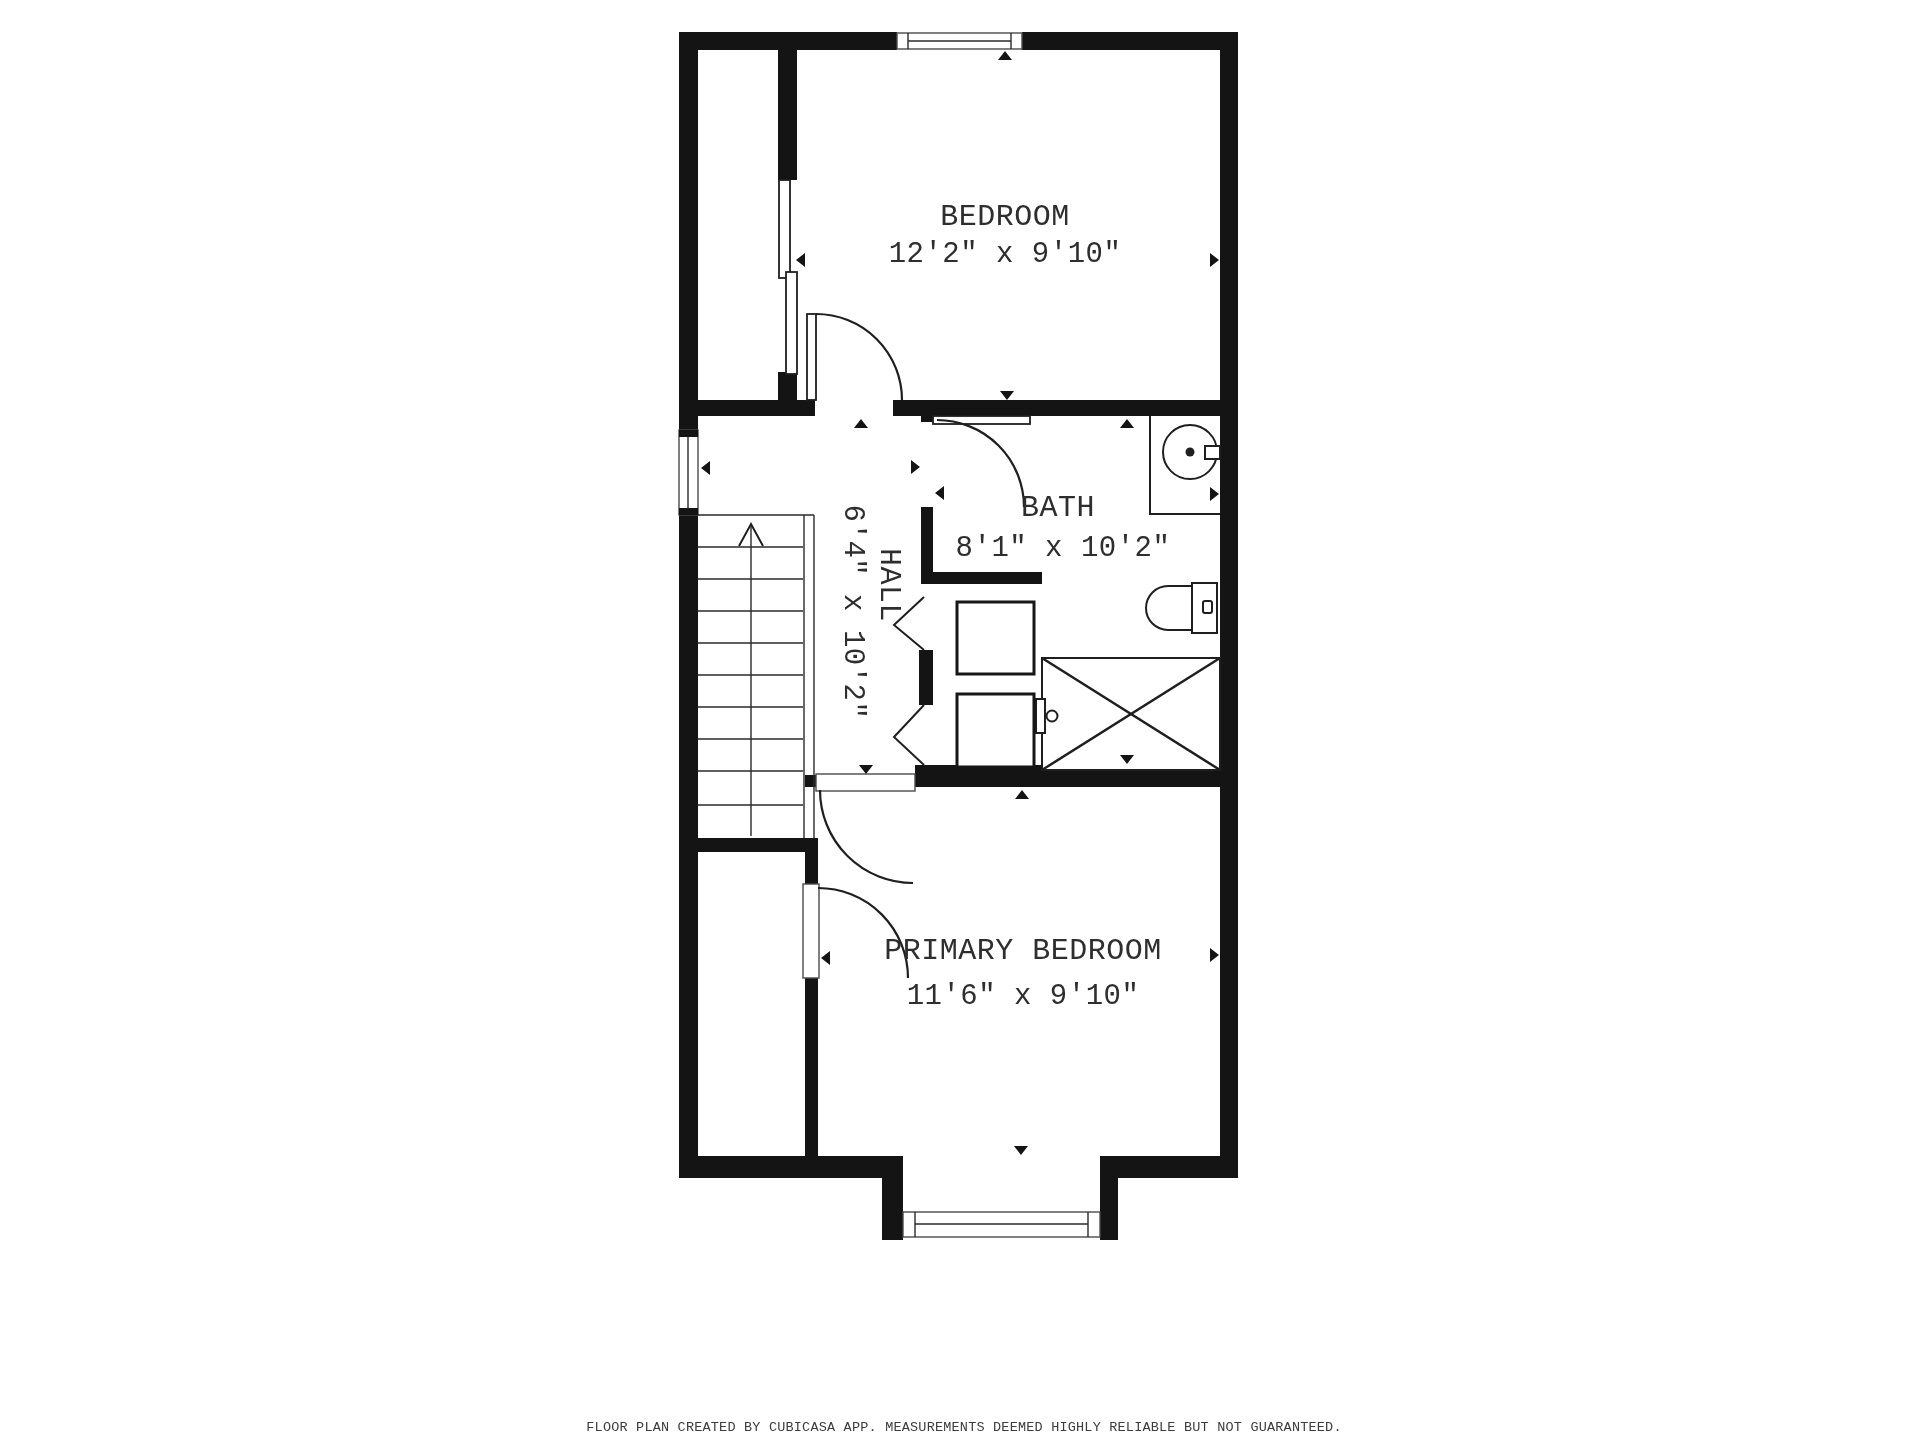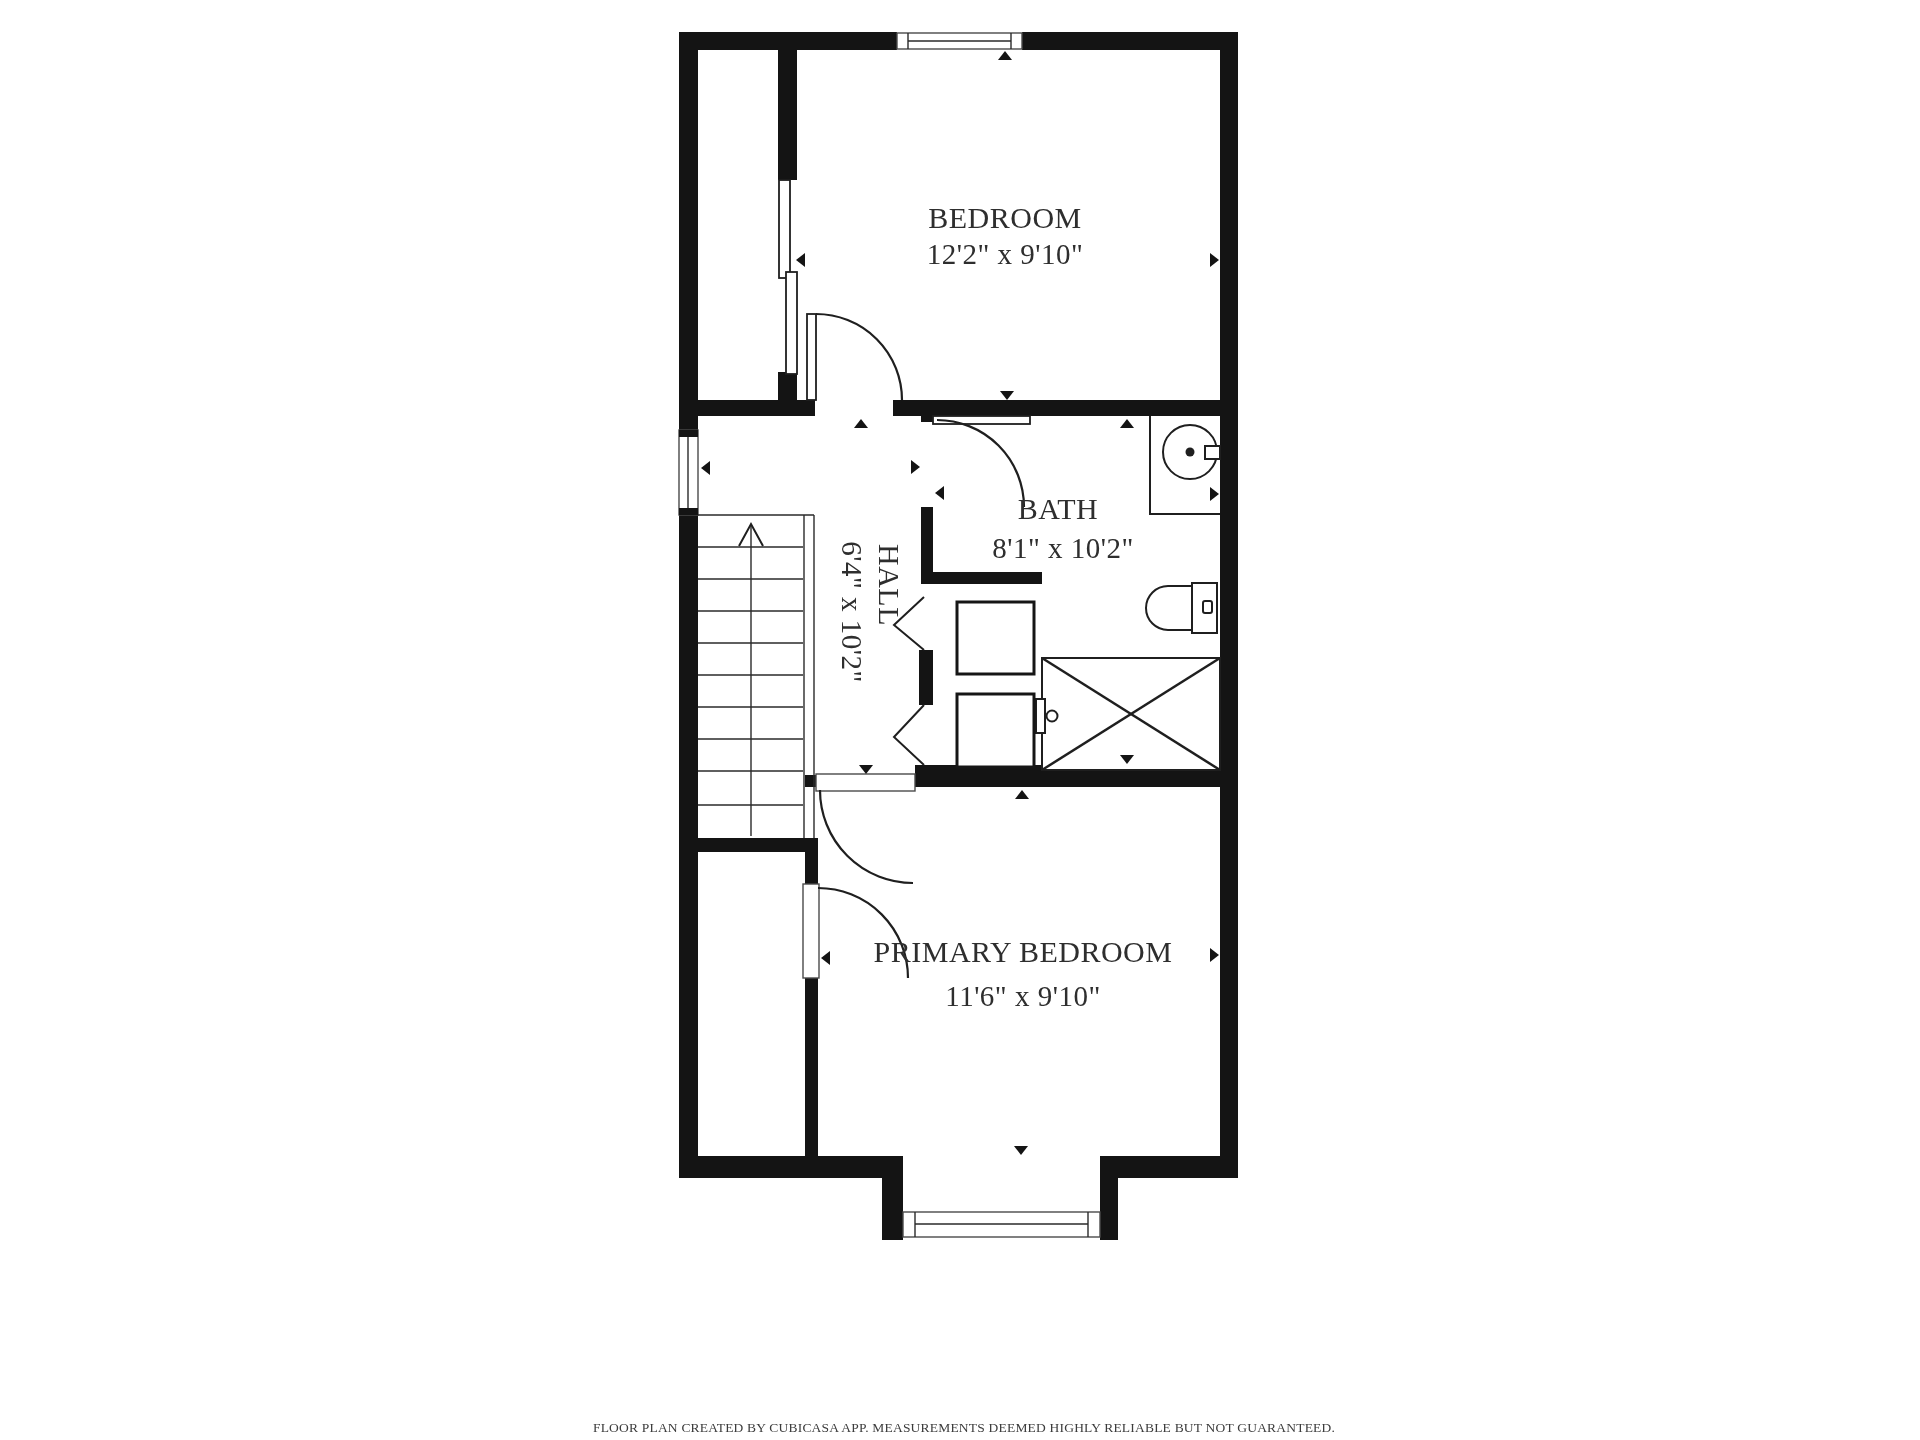--- a/index.html
+++ b/index.html
@@ -1,17 +1,17 @@
 <!DOCTYPE html>
 <html><head>
 <meta charset="utf-8">
 <style>
   html,body{margin:0;padding:0;background:#ffffff;}
   .canvas{position:relative;width:1724px;height:1440px;background:#ffffff;overflow:hidden;
-          font-family:Liberation Serif, serif;}
+          font-family:Liberation Mono, monospace;}
   svg{position:absolute;left:0;top:0;}
   .wall{fill:#141414;stroke:none;}
   .thinline{stroke:#1f1f1f;stroke-width:2;fill:none;}
   .hairline{stroke:#2a2a2a;stroke-width:1.4;fill:none;}
   .fixture{stroke:#1f1f1f;stroke-width:2;fill:#ffffff;}
   .fixture-thick{stroke:#161616;stroke-width:3;fill:#ffffff;}
   .door-arc{stroke:#1f1f1f;stroke-width:2.2;fill:none;}
   .door-leaf{stroke:#1f1f1f;stroke-width:1.8;fill:#ffffff;}
   .opening-frame{stroke:#4a4a4a;stroke-width:1.4;fill:#ffffff;}
   .marker{fill:#141414;stroke:none;}

